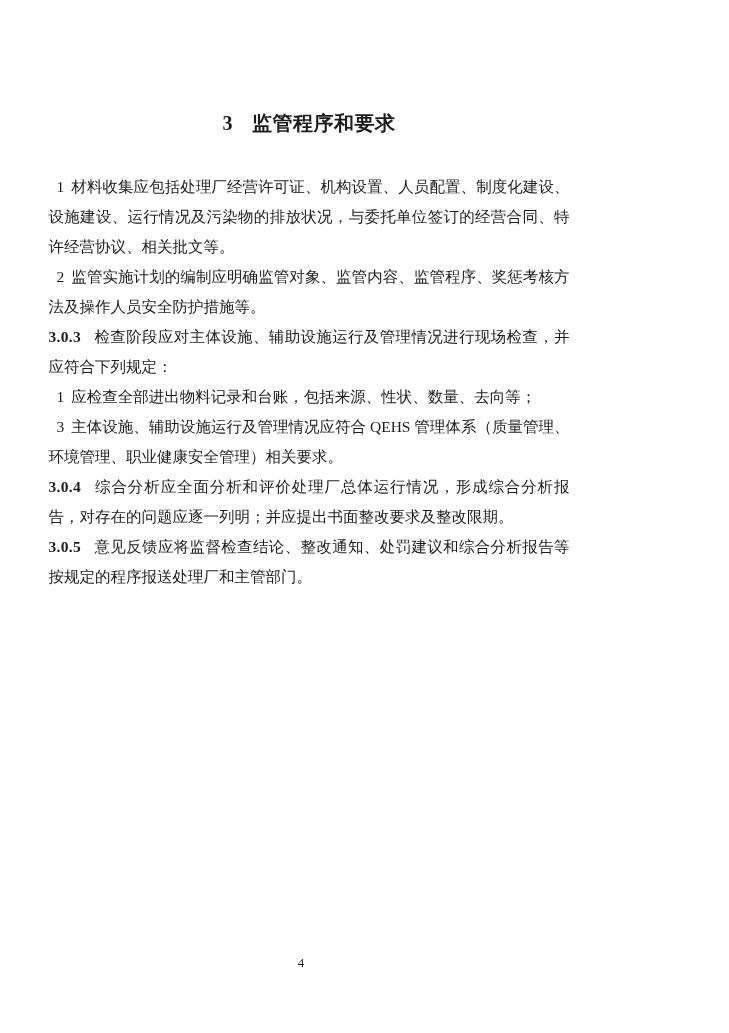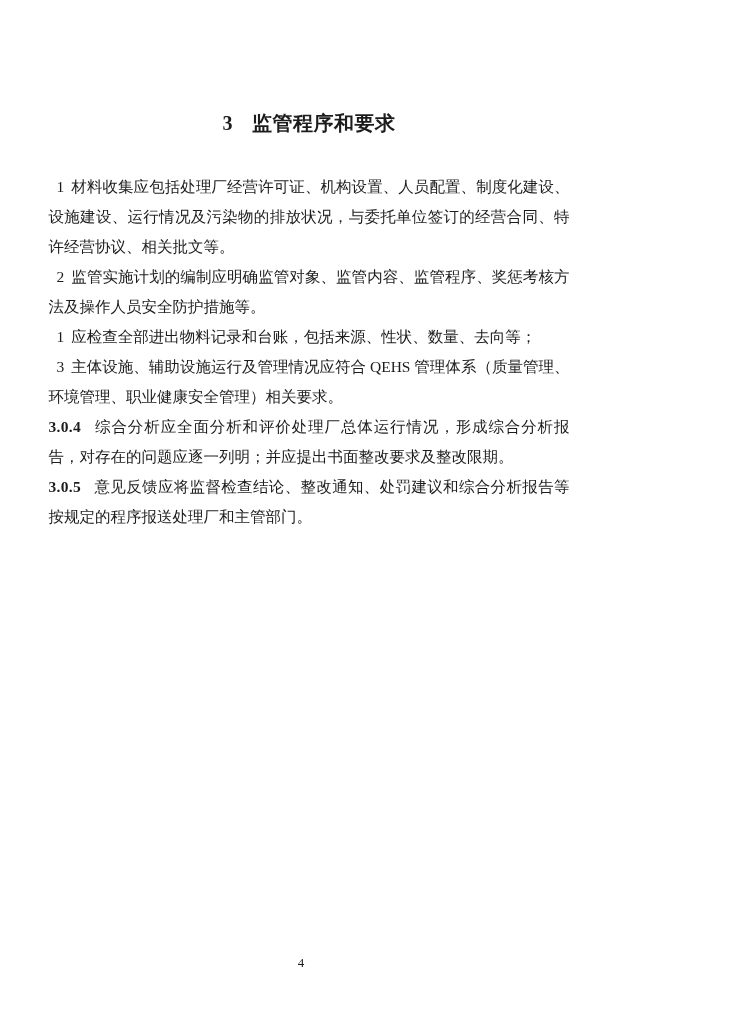--- a/index.html
+++ b/index.html
@@ -69,20 +69,21 @@
     <span class="num">3</span><span>监管程序和要求</span>
   </h1>
 
   <div class="doc-body" id="doc-body">
 
 
   <p class="subitem"><span class="label">1</span><span class="text">材料收集应包括处理厂经营许可证、机构设置、人员配置、制度化建设、设施建设、运行情况及污染物的排放状况，与委托单位签订的经营合同、特许经营协议、相关批文等。</span></p>
 
   <p class="subitem"><span class="label">2</span><span class="text">监管实施计划的编制应明确监管对象、监管内容、监管程序、奖惩考核方法及操作人员安全防护措施等。</span></p>
 
+  <p class="clause"><span class="label">3.0.3</span><span class="text">检查阶段应对主体设施、辅助设施运行及管理情况进行现场检查，并应符合下列规定：</span></p>
 
   <p class="subitem"><span class="label">1</span><span class="text">应检查全部进出物料记录和台账，包括来源、性状、数量、去向等；</span></p>
 
 
   <p class="subitem"><span class="label">3</span><span class="text">主体设施、辅助设施运行及管理情况应符合 QEHS 管理体系（质量管理、环境管理、职业健康安全管理）相关要求。</span></p>
 
   <p class="clause"><span class="label">3.0.4</span><span class="text">综合分析应全面分析和评价处理厂总体运行情况，形成综合分析报告，对存在的问题应逐一列明；并应提出书面整改要求及整改限期。</span></p>
 
   <p class="clause"><span class="label">3.0.5</span><span class="text">意见反馈应将监督检查结论、整改通知、处罚建议和综合分析报告等按规定的程序报送处理厂和主管部门。</span></p>
 

